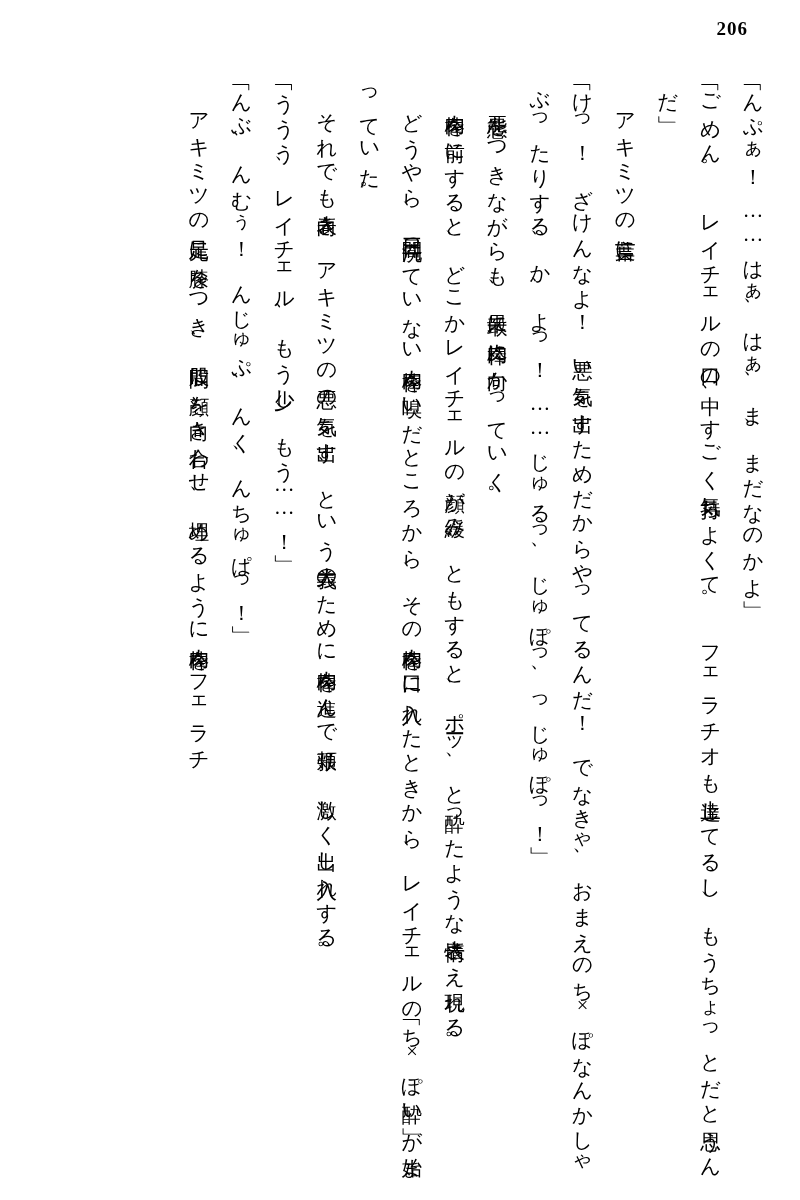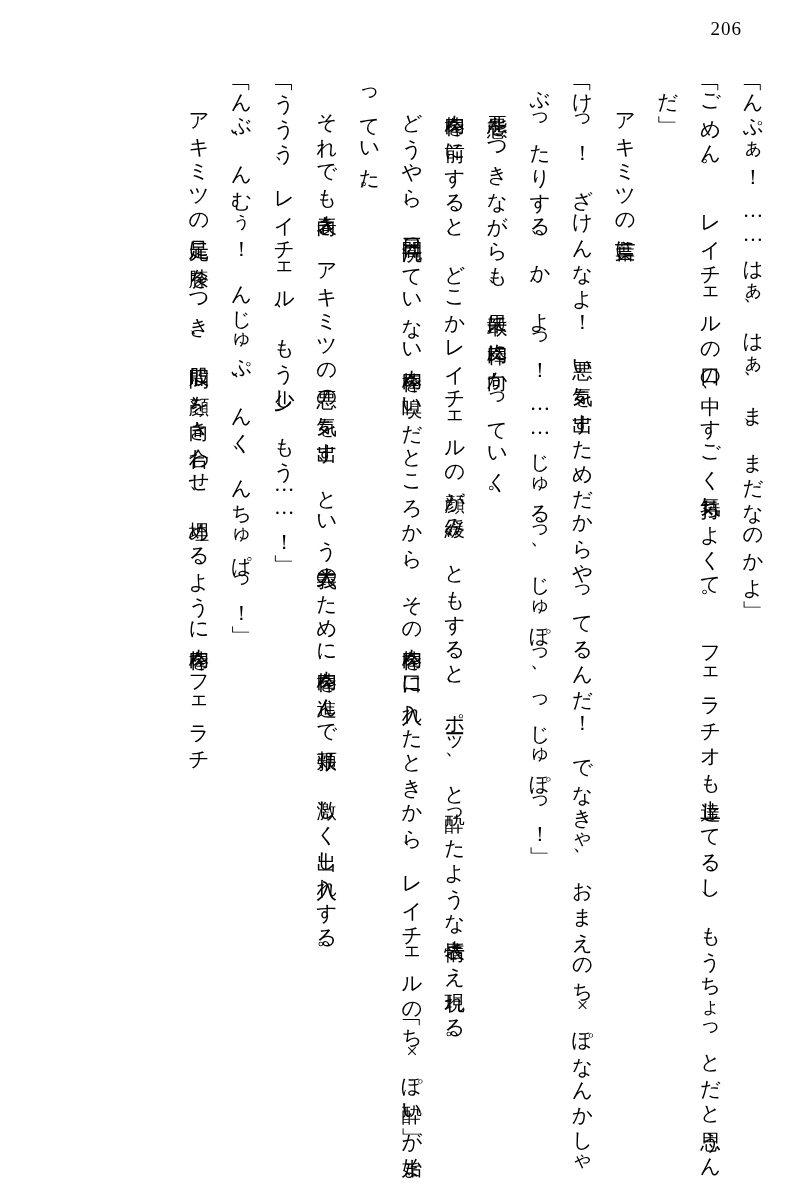--- a/index.html
+++ b/index.html
@@ -17,24 +17,25 @@
   }
   .page {
     position: relative;
     width: 800px;
     height: 1200px;
     box-sizing: border-box;
   }
   .page-number {
     position: absolute;
     top: 18px;
-    right: 58px;
+    right: 52px;
     font-size: 19px;
     font-family: "Liberation Serif", "DejaVu Serif", serif;
     letter-spacing: 1px;
+    font-weight: bold;
   }
   .body-text {
     position: absolute;
     top: 78px;
     right: 26px;
     left: 26px;
     height: 1090px;
     writing-mode: vertical-rl;
     text-orientation: upright;
     font-size: 20.5px;

